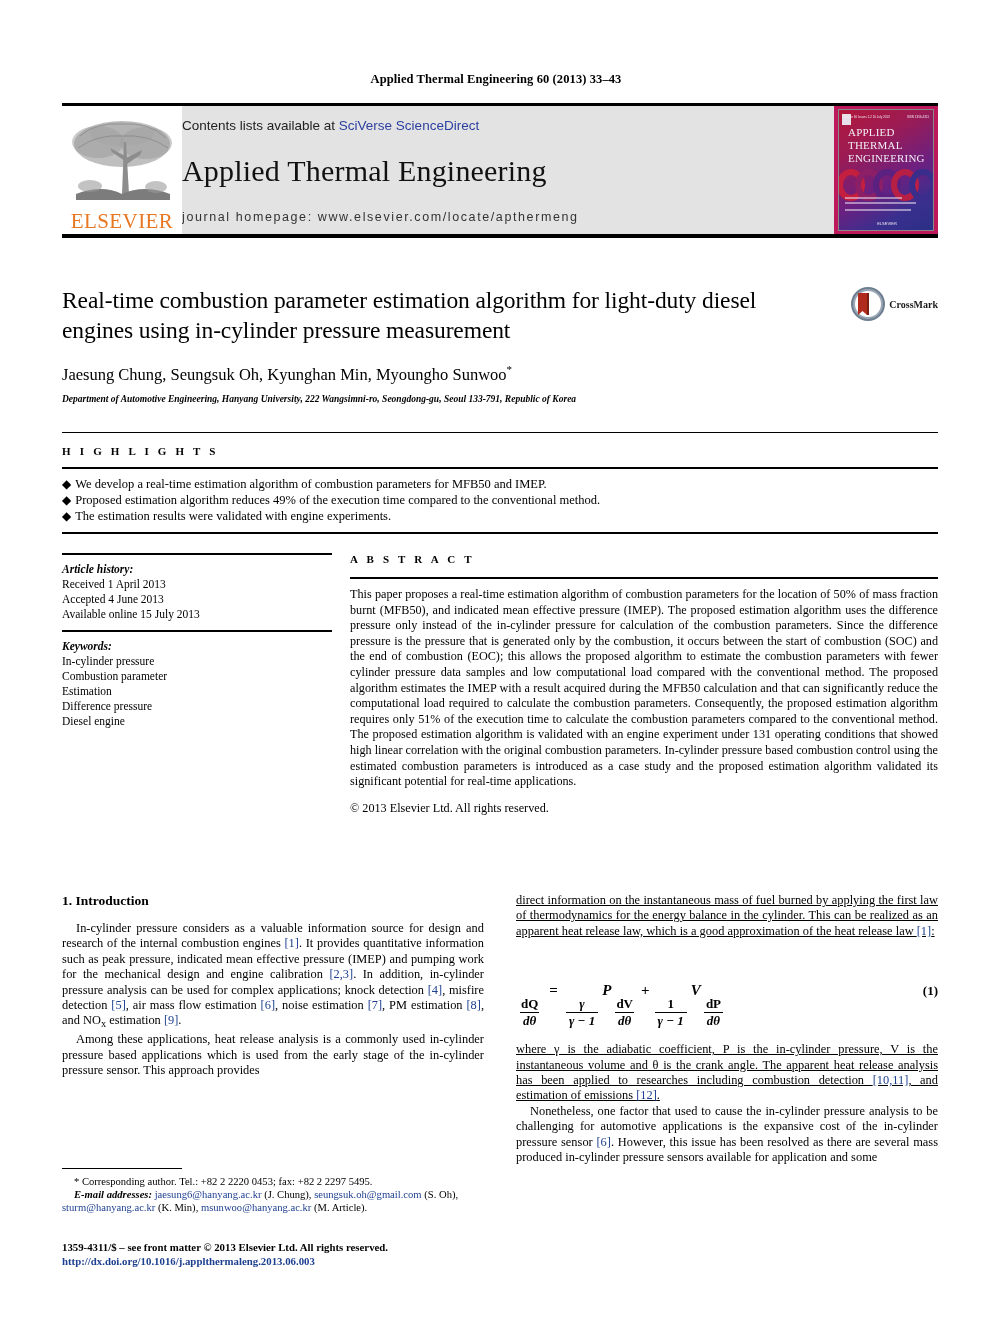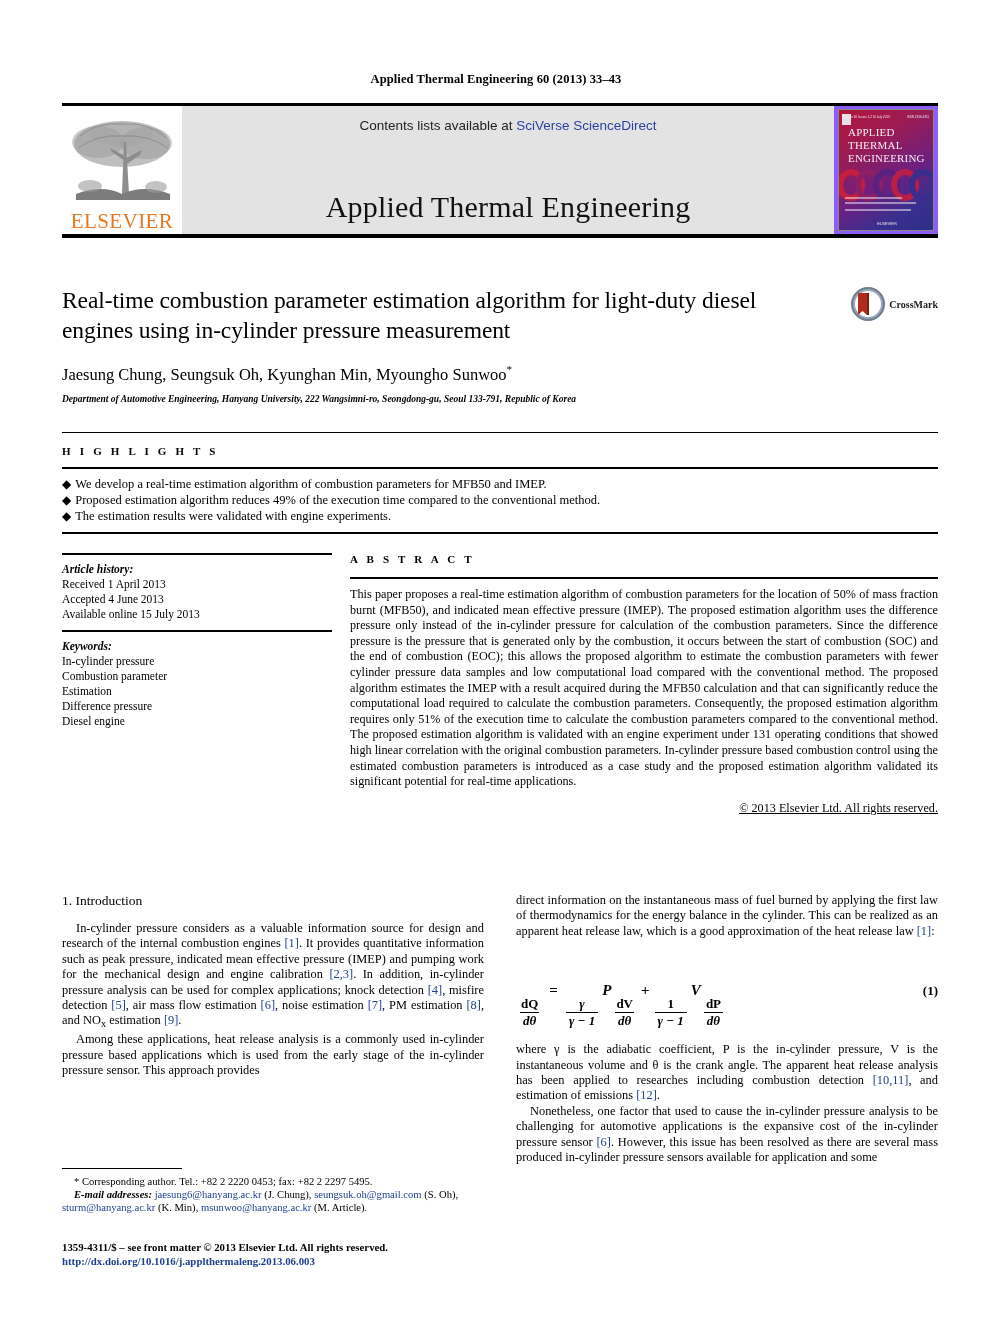--- a/index.html
+++ b/index.html
@@ -69,21 +69,20 @@
     letter-spacing: 0.4px;
     line-height: 22px;
     font-weight: normal;
   }
   .contents-band {
     flex: 1 1 auto;
     background: #e3e3e3;
     display: flex;
     flex-direction: column;
     justify-content: space-between;
-    align-items: center;
     padding: 12px 0 10px 0;
     box-sizing: border-box;
   }
   .contents-line {
     font-family: "Liberation Sans", sans-serif;
     font-size: 13.5px;
     color: #222;
   }
   .contents-line .sd-link { color: #2b3fa0; }
   .journal-name {
@@ -95,21 +94,21 @@
   .homepage-line {
     font-family: "Liberation Sans", sans-serif;
     font-size: 12.5px;
     color: #333;
     letter-spacing: 1.6px;
   }
   .cover-thumb {
     flex: 0 0 104px;
     width: 104px;
     position: relative;
-    background: #8b5cf6;
+    background: #be185d;
     display: flex;
     align-items: center;
     justify-content: center;
   }
   .cover-inner {
     width: 96px; height: 122px;
     position: relative;
     overflow: hidden;
     background: linear-gradient(150deg, #b2173a 0%, #9c1b53 28%, #6d2080 58%, #3a2f8e 80%, #2b2f86 100%);
     border: 1px solid #888;
@@ -251,48 +250,47 @@
   .abs-body {
     font-family: "Liberation Serif", serif;
     font-size: 12.2px;
     line-height: 15.6px;
     text-align: justify;
     padding-top: 8px;
   }
   .abs-copy {
     font-family: "Liberation Serif", serif;
     font-size: 12.2px;
-    text-align: right;
+    text-align: left;
     padding-top: 11px;
-    text-decoration: underline;
   }
 
   
   .body-cols {
     position: absolute;
     left: 62px; top: 893px; width: 876px;
     display: flex; flex-direction: row;
   }
   .bcol { width: 422px; flex: 0 0 422px; }
   .bcol.right { margin-left: 32px; }
   h2.secnum {
     font-family: "Liberation Serif", serif;
     font-size: 13.5px;
-    font-weight: normal;
+    font-weight: bold;
     margin: 0 0 12px 0;
   }
   p.para {
     font-family: "Liberation Serif", serif;
     font-size: 12.4px;
     line-height: 15.4px;
     text-align: justify;
     margin: 0;
     text-indent: 14px;
   }
-  p.para.noindent { text-indent: 0; }
+  p.para.noindent { text-indent: 0; text-decoration: underline; }
   .ref { color: #1d3f8f; }
   .eqbox {
     display: flex; align-items: center;
     margin: 13px 0 13px 0;
     font-family: "Liberation Serif", serif;
   }
   .eq { font-size: 15px; display:flex; align-items:center; }
   .frac {
     display: inline-flex; flex-direction: column;
     align-items: center; vertical-align: middle;
@@ -362,20 +360,21 @@
           </g>
         </svg>
         <div class="elsevier-word">ELSEVIER</div>
       </div>
 
       <div class="contents-band">
         <div class="contents-line">
           <span>Contents lists available at </span><span class="sd-link">SciVerse ScienceDirect</span>
         </div>
         <div class="journal-name">Applied Thermal Engineering</div>
+        <div class="homepage-line">journal homepage: www.elsevier.com/locate/apthermeng</div>
       </div>
 
       <div class="cover-thumb">
         <div class="cover-inner">
           <div class="cv-els"></div>
           <div class="cv-top">
             <span>Volume 60  Issues 1-2  10 July 2013</span>
             <span>ISSN 1359-4311</span>
           </div>
           <div class="cover-title">

